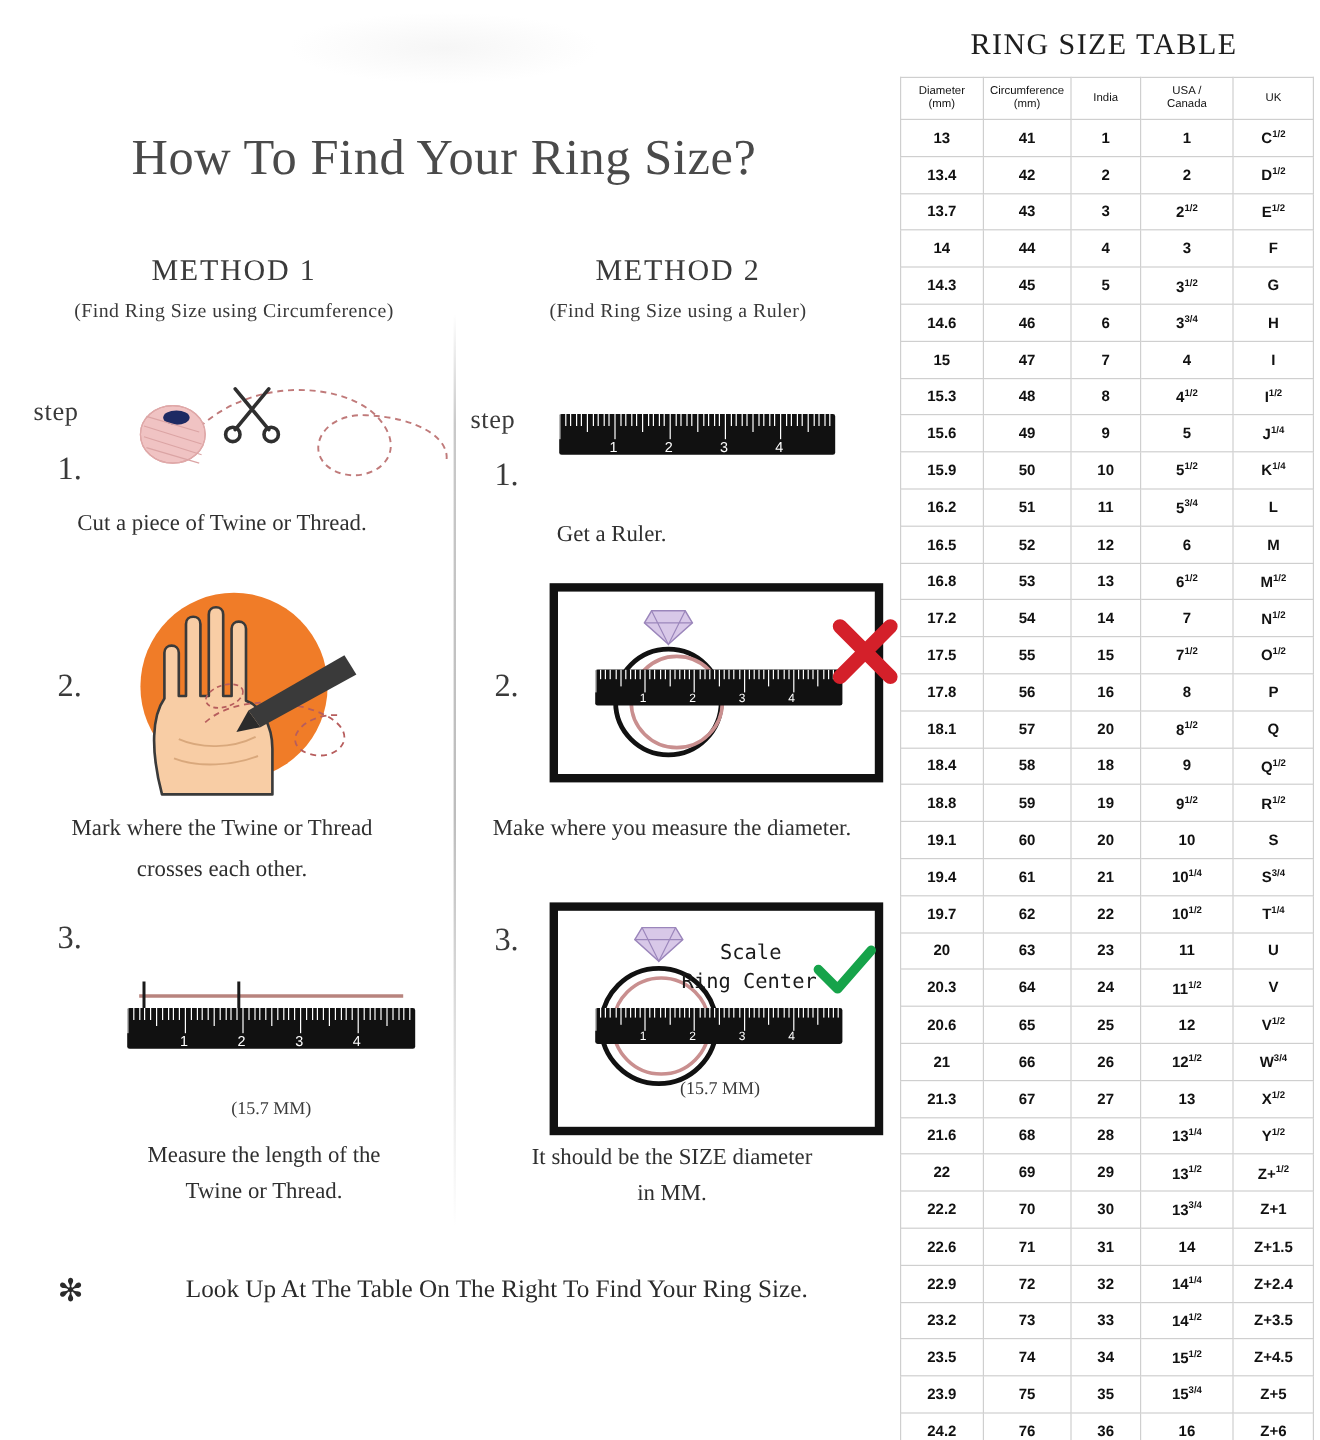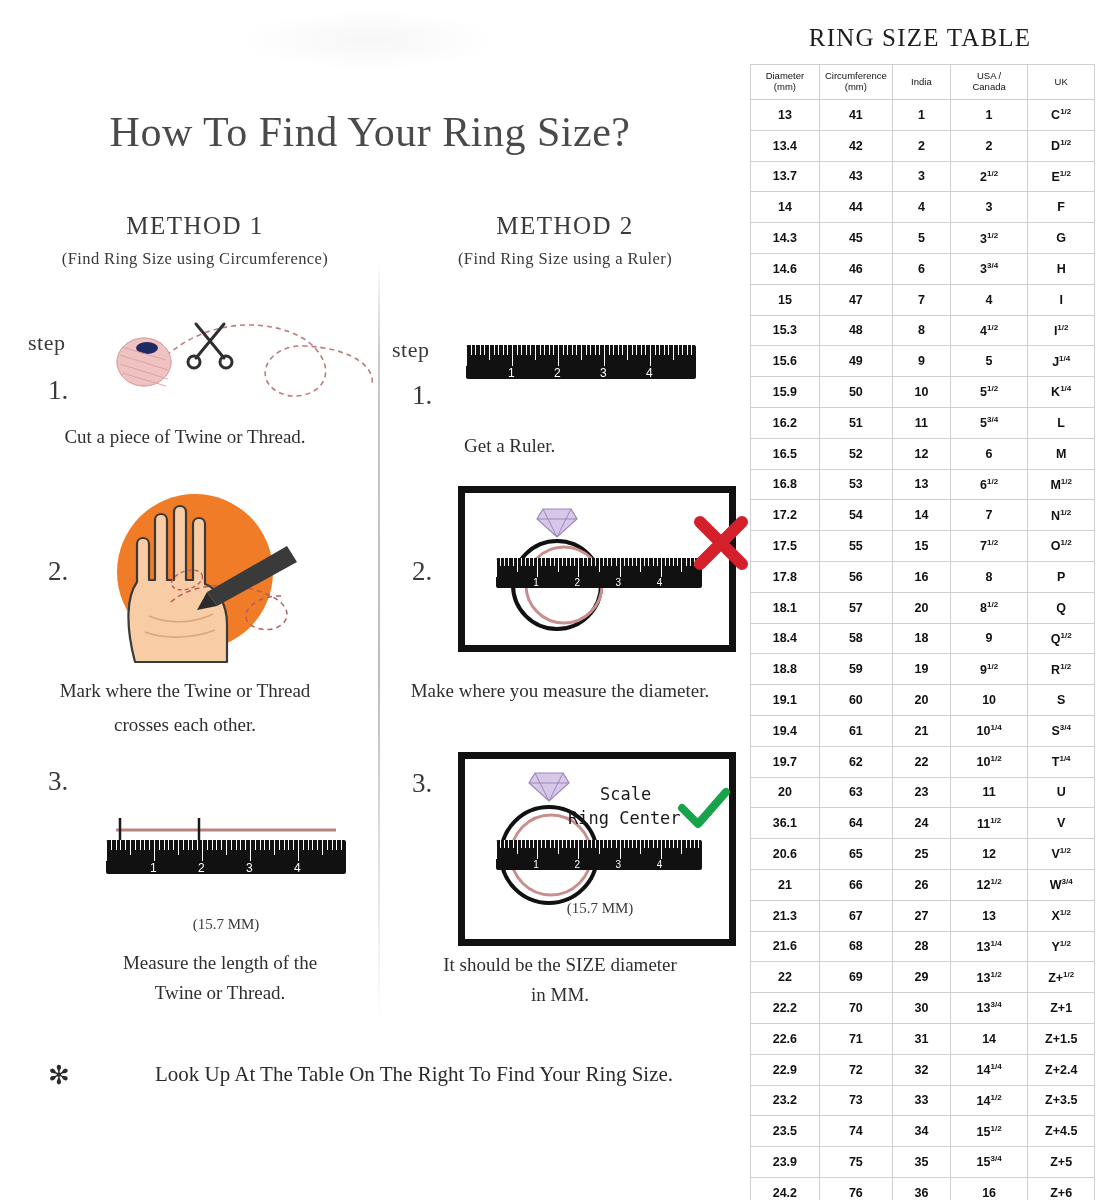--- a/index.html
+++ b/index.html
@@ -600,21 +600,21 @@
           <td class="col-k">T<sup>1/4</sup></td>
         </tr>
         <tr>
           <td class="col-d">20</td>
           <td class="col-c">63</td>
           <td class="col-i">23</td>
           <td class="col-u">11</td>
           <td class="col-k">U</td>
         </tr>
         <tr>
-          <td class="col-d">36.1</td>
+          <td class="col-d">20.3</td>
           <td class="col-c">64</td>
           <td class="col-i">24</td>
           <td class="col-u">11<sup>1/2</sup></td>
           <td class="col-k">V</td>
         </tr>
         <tr>
           <td class="col-d">20.6</td>
           <td class="col-c">65</td>
           <td class="col-i">25</td>
           <td class="col-u">12</td>

